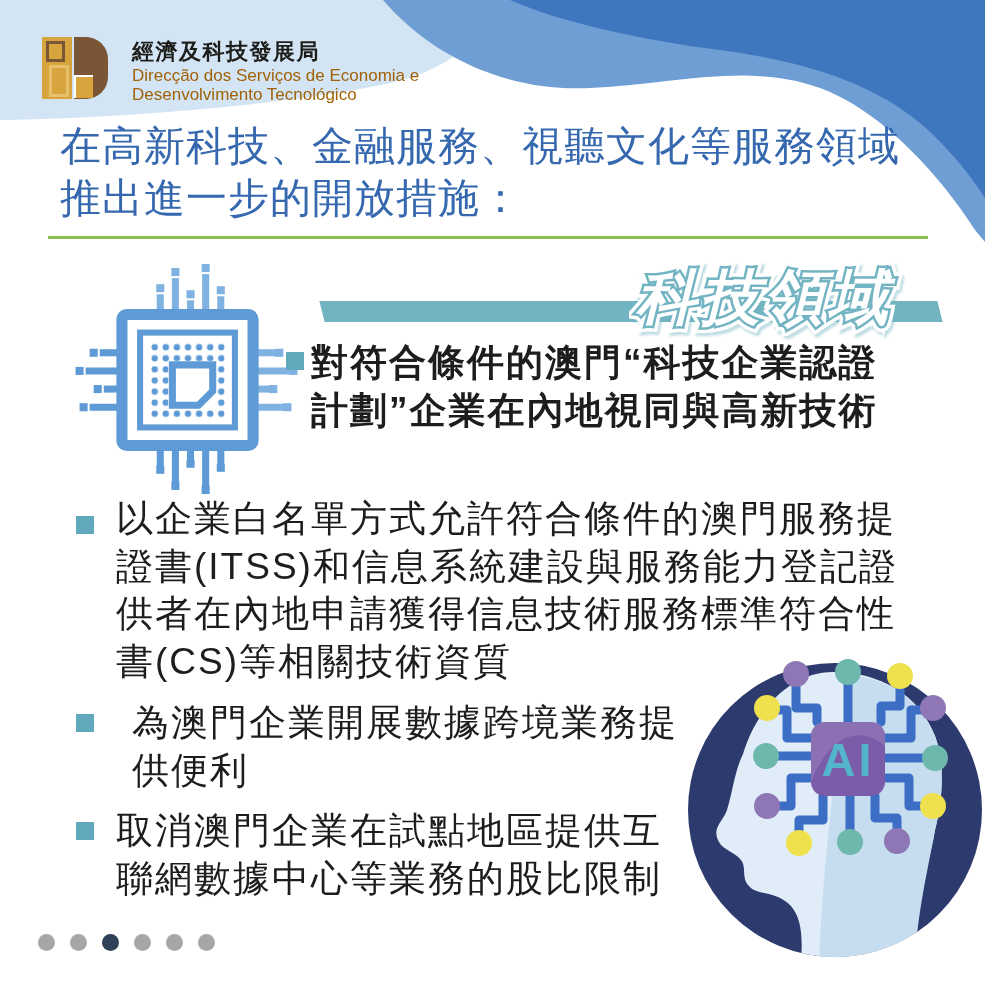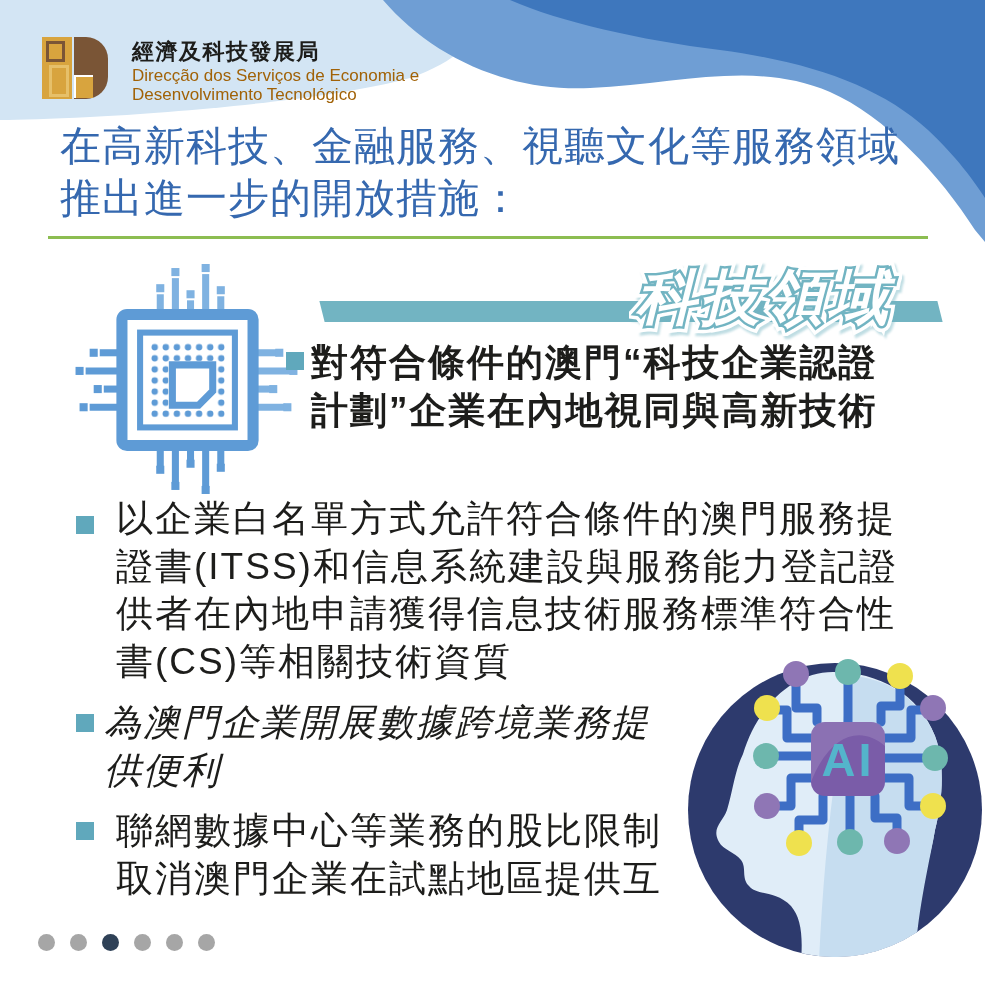--- a/index.html
+++ b/index.html
@@ -175,29 +175,29 @@
 
   <div class="bullet-sq" style="left:76px;top:516px;"></div>
   <div class="btext" style="left:116px;top:495px;">
     <div>以企業白名單方式允許符合條件的澳門服務提</div>
     <div>證書(ITSS)和信息系統建設與服務能力登記證</div>
     <div>供者在內地申請獲得信息技術服務標準符合性</div>
     <div>書(CS)等相關技術資質</div>
   </div>
 
   <div class="bullet-sq" style="left:76px;top:714px;"></div>
-  <div class="btext" style="left:104px;top:699px;font-style:italic;">
+  <div class="btext" style="left:132px;top:699px;">
     <div>為澳門企業開展數據跨境業務提</div>
     <div>供便利</div>
   </div>
 
   <div class="bullet-sq" style="left:76px;top:822px;"></div>
   <div class="btext" style="left:116px;top:807px;">
+    <div>取消澳門企業在試點地區提供互</div>
     <div>聯網數據中心等業務的股比限制</div>
-    <div>取消澳門企業在試點地區提供互</div>
   </div>
 
   <svg id="ai-svg" viewBox="0 0 302 312">
     <defs>
       <clipPath id="aiclip">
           <circle cx="152" cy="160" r="147"></circle>
         </clipPath>
     </defs>
     <circle class="ai-navy" cx="152" cy="160" r="147"></circle>
     <g clip-path="url(#aiclip)">

